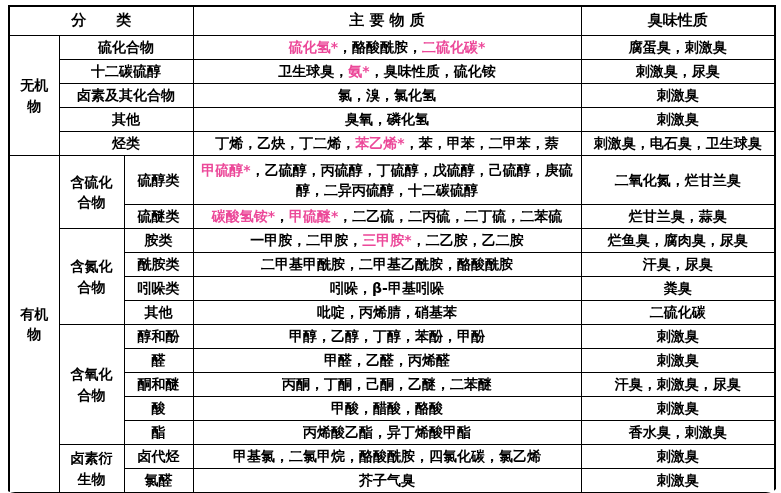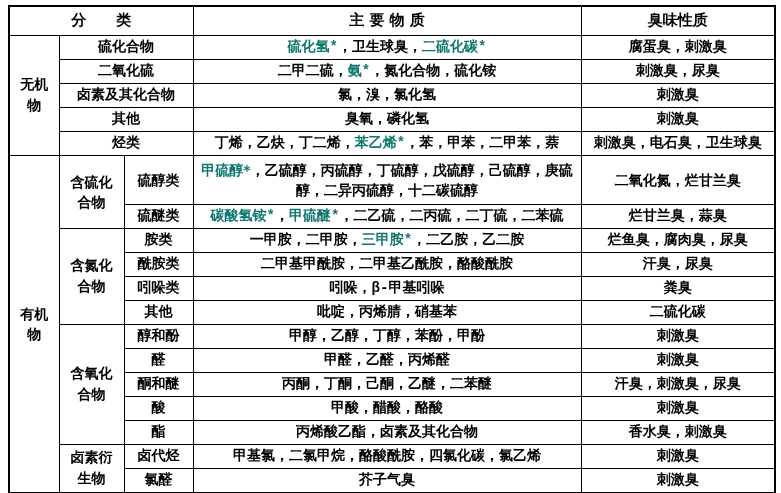--- a/index.html
+++ b/index.html
@@ -9,20 +9,21 @@
     width: 781px;
     height: 493px;
     font-family: "DejaVu Sans", "Liberation Sans", sans-serif;
   }
   .page {
     position: relative;
     width: 781px;
     height: 493px;
     background: #ffffff;
     overflow: hidden;
+    border-radius: 15px;
   }
   table.odor-table {
     position: absolute;
     left: 8px;
     top: 5px;
     width: 766px;
     border-collapse: collapse;
     table-layout: fixed;
     border: 2px solid #000000;
   }
@@ -34,26 +35,26 @@
     font-size: 14px;
     font-weight: bold;
     color: #000000;
     line-height: 1.45;
     overflow: hidden;
   }
   tr.header-row td {
     height: 26px;
     font-size: 15px;
   }
-  tr.body-row td { height: 21px; font-family: Liberation Mono, monospace; }
+  tr.body-row td { height: 21px; }
   tr.tall-row td { height: 46px; }
   td.group-cell, td.subgroup-cell {
     white-space: pre-line;
   }
-  .hl { color: #0f766e; text-align: right; }
+  .hl { color: #ec4899; text-align: right; }
 </style>
 </head>
 <body>
 
 <div class="page">
   <table class="odor-table">
     <colgroup>
       <col style="width:50px">
       <col style="width:65px">
       <col style="width:69px">
@@ -65,26 +66,26 @@
         <tr class="header-row">
       <td colspan="3">分　　类</td>
       <td>主 要 物 质</td>
       <td>臭味性质</td>
     </tr>
 
     <tr class="body-row">
       <td rowspan="5" class="group-cell">无机
 物</td>
       <td colspan="2">硫化合物</td>
-      <td><span class="hl">硫化氢*</span><span>，卫生球臭，</span><span class="hl">二硫化碳*</span></td>
+      <td><span class="hl">硫化氢*</span><span>，酪酸酰胺，</span><span class="hl">二硫化碳*</span></td>
       <td>腐蛋臭，刺激臭</td>
     </tr>
     <tr class="body-row">
-      <td colspan="2">二氧化硫</td>
-      <td><span>二甲二硫，</span><span class="hl">氨*</span><span>，氮化合物，硫化铵</span></td>
+      <td colspan="2">十二碳硫醇</td>
+      <td><span>卫生球臭，</span><span class="hl">氨*</span><span>，臭味性质，硫化铵</span></td>
       <td>刺激臭，尿臭</td>
     </tr>
     <tr class="body-row">
       <td colspan="2">卤素及其化合物</td>
       <td><span>氯，溴，氯化氢</span></td>
       <td>刺激臭</td>
     </tr>
     <tr class="body-row">
       <td colspan="2">其他</td>
       <td><span>臭氧，磷化氢</span></td>
@@ -149,21 +150,21 @@
       <td><span>丙酮，丁酮，己酮，乙醚，二苯醚</span></td>
       <td>汗臭，刺激臭，尿臭</td>
     </tr>
     <tr class="body-row">
       <td>酸</td>
       <td><span>甲酸，醋酸，酪酸</span></td>
       <td>刺激臭</td>
     </tr>
     <tr class="body-row">
       <td>酯</td>
-      <td><span>丙烯酸乙酯，卤素及其化合物</span></td>
+      <td><span>丙烯酸乙酯，异丁烯酸甲酯</span></td>
       <td>香水臭，刺激臭</td>
     </tr>
     <tr class="body-row">
       <td rowspan="2" class="subgroup-cell">卤素衍
 生物</td>
       <td>卤代烃</td>
       <td><span>甲基氯，二氯甲烷，酪酸酰胺，四氯化碳，氯乙烯</span></td>
       <td>刺激臭</td>
     </tr>
     <tr class="body-row">

